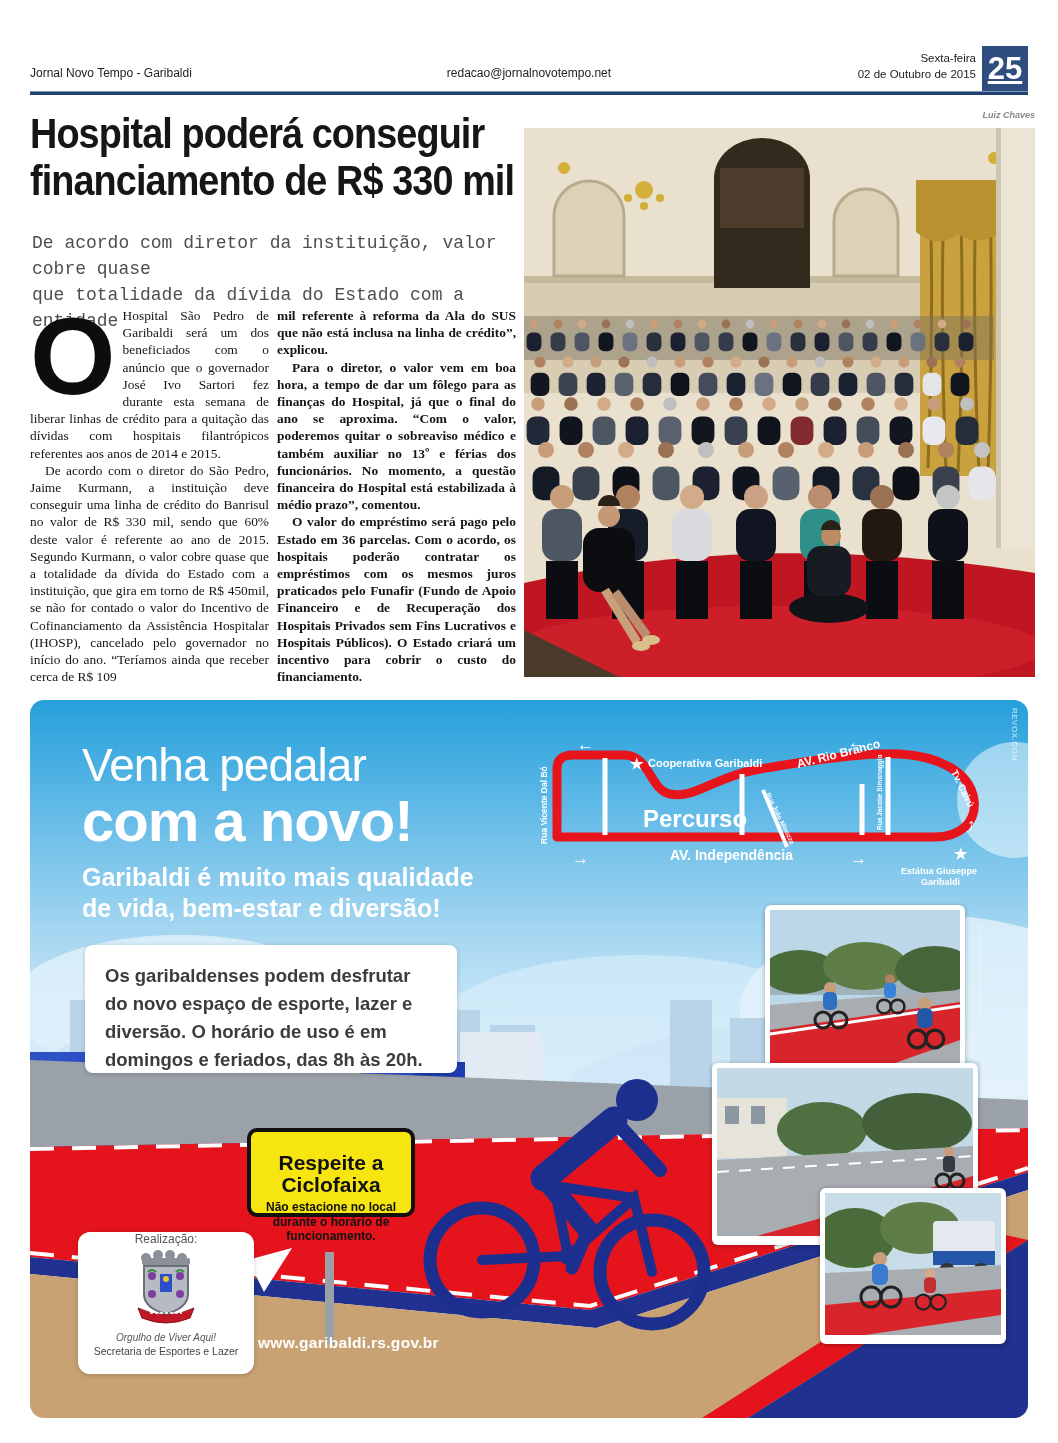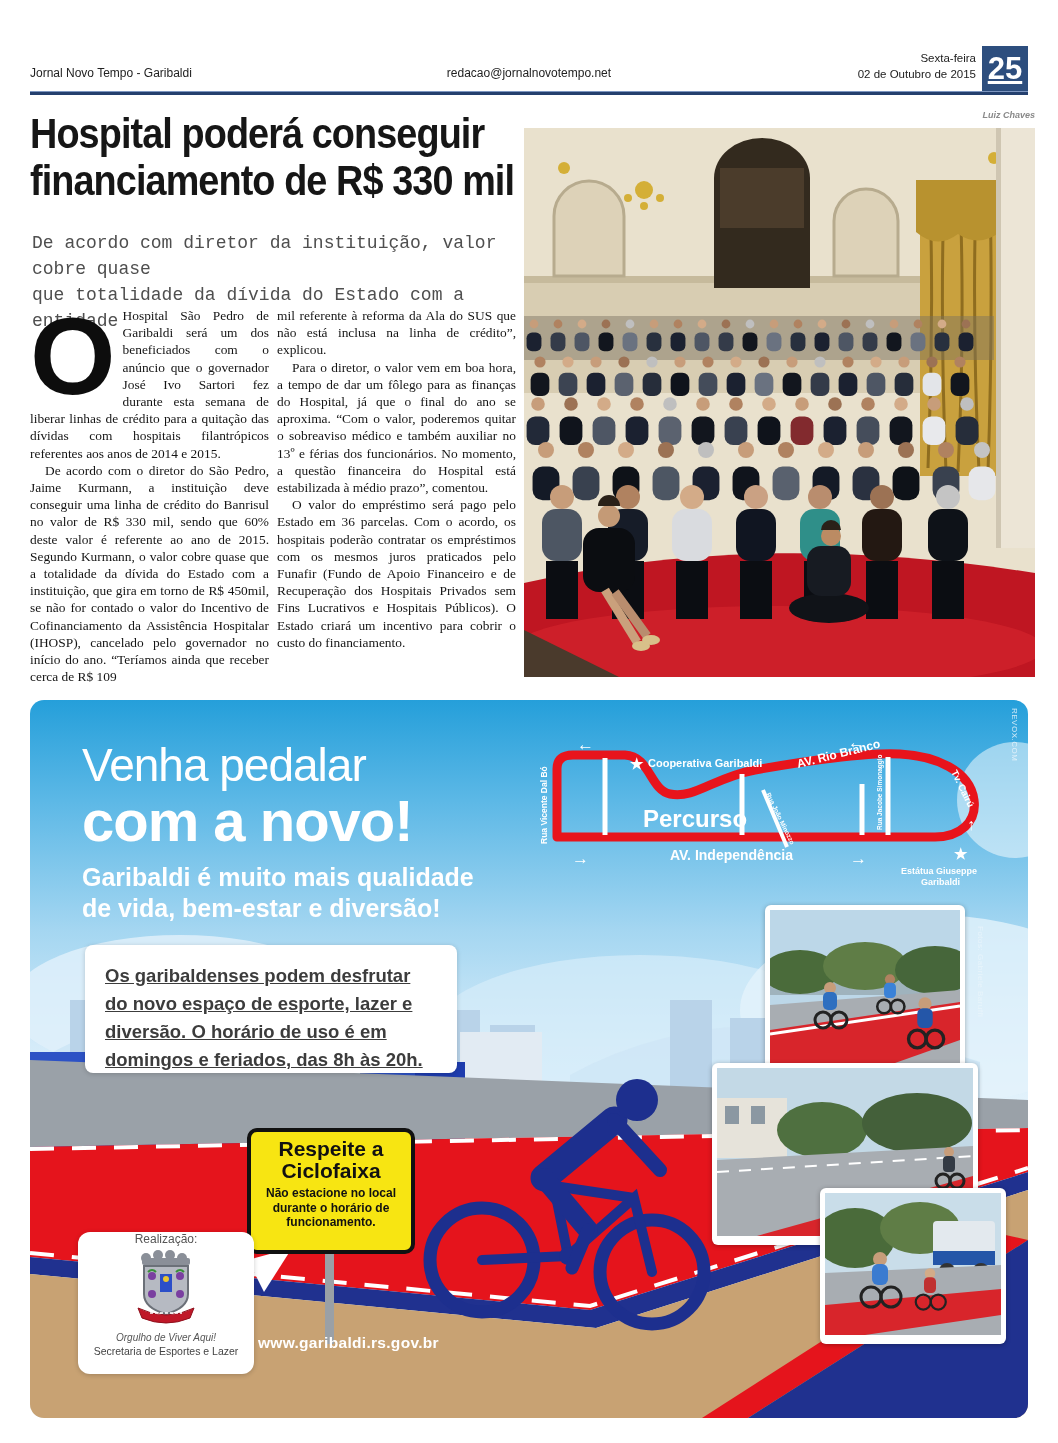--- a/index.html
+++ b/index.html
@@ -27,23 +27,23 @@
            font-size:110px;line-height:.8;margin:5px 7px 0 0;color:#0d0d0d;}
   
   .ad{left:30px;top:700px;width:998px;height:718px;border-radius:14px;overflow:hidden;
       background:linear-gradient(180deg,#259fda 0%,#5cb8e6 14%,#a4d6f1 32%,#d4ebf9 48%,#e9f5fc 60%,#dff0fa 100%);}
   .ad-headline{left:52px;top:40px;color:#fff;z-index:5;}
   .ad-h1{font-size:46px;font-weight:normal;line-height:50px;letter-spacing:-1px;}
   .ad-h2{font-size:58px;font-weight:bold;line-height:62px;letter-spacing:-1px;}
   .ad-sub{margin-top:10px;font-size:25px;font-weight:bold;line-height:31px;}
   .info-box{left:55px;top:245px;width:372px;height:128px;background:#fff;border-radius:8px;
             padding:17px 20px;box-sizing:border-box;z-index:6;
-            font-size:18.5px;font-weight:bold;line-height:28px;color:#3c3c3c;box-shadow:0 1px 5px rgba(0,0,0,.18);text-decoration:underline;}
-  .sign{left:217px;top:428px;width:168px;height:126px;background:#f7e512;border:4px solid #111;
-        border-radius:10px;box-sizing:border-box;z-index:7;text-align:center;padding-top:6px;}
+            font-size:18.5px;font-weight:bold;line-height:28px;color:#3c3c3c;box-shadow:0 1px 5px rgba(0,0,0,.18);}
+  .sign{left:217px;top:428px;width:168px;height:89px;background:#f7e512;border:4px solid #111;
+        border-radius:10px;box-sizing:border-box;z-index:7;text-align:center;padding-top:20px;}
   .sign-title{font-size:21px;font-weight:bold;line-height:22px;color:#111;}
   .sign-text{margin-top:4px;font-size:12px;font-weight:bold;line-height:14.5px;color:#111;padding:0 8px;}
   .sign-post{left:295px;top:552px;width:9px;height:92px;background:#9aa0a6;z-index:6;}
   .logo-card{left:48px;top:532px;width:176px;height:142px;background:#fff;border-radius:12px;z-index:7;
              text-align:center;box-shadow:0 1px 5px rgba(0,0,0,.2);box-sizing:border-box;}
   .realiza{font-size:12px;color:#555;}
   .motto{font-size:10px;font-style:italic;color:#555;margin-top:4px;}
   .secretaria{font-size:10.5px;color:#444;margin-top:2px;}
   .website{left:228px;top:634px;color:#fff;font-weight:bold;font-size:15.5px;letter-spacing:.3px;z-index:7;}
   .ad-photo{background:#fff;padding:5px;border-radius:6px;box-shadow:0 1px 5px rgba(0,0,0,.3);z-index:6;}
@@ -71,21 +71,21 @@
   <div class="abs subtitle">
     <div>De acordo com diretor da instituição, valor cobre quase</div>
     <div>que totalidade da dívida do Estado com a entidade</div>
   </div>
   <div class="abs photo-credit">Luiz Chaves</div>
 
   <div class="abs body-col" style="left:30px;">
     <p class="noindent"><span class="dropcap">O</span><span>Hospital São Pedro de Garibaldi será um dos beneficiados com o anúncio que o governador José Ivo Sartori fez durante esta semana de liberar linhas de crédito para a quitação das dívidas com hospitais filantrópicos referentes aos anos de 2014 e 2015.</span></p>
     <p>De acordo com o diretor do São Pedro, Jaime Kurmann, a instituição deve conseguir uma linha de crédito do Banrisul no valor de R$ 330 mil, sendo que 60% deste valor é referente ao ano de 2015. Segundo Kurmann, o valor cobre quase que a totalidade da dívida do Estado com a instituição, que gira em torno de R$ 450mil, se não for contado o valor do Incentivo de Cofinanciamento da Assistência Hospitalar (IHOSP), cancelado pelo governador no início do ano. “Teríamos ainda que receber cerca de R$ 109</p>
   </div>
-  <div class="abs body-col" style="left:277px;">
+  <div class="abs body-col" style="left:277px;font-weight:bold;">
     <p class="noindent">mil referente à reforma da Ala do SUS que não está inclusa na linha de crédito”, explicou.</p>
     <p>Para o diretor, o valor vem em boa hora, a tempo de dar um fôlego para as finanças do Hospital, já que o final do ano se aproxima. “Com o valor, poderemos quitar o sobreaviso médico e também auxiliar no 13º e férias dos funcionários. No momento, a questão financeira do Hospital está estabilizada à médio prazo”, comentou.</p>
     <p>O valor do empréstimo será pago pelo Estado em 36 parcelas. Com o acordo, os hospitais poderão contratar os empréstimos com os mesmos juros praticados pelo Funafir (Fundo de Apoio Financeiro e de Recuperação dos Hospitais Privados sem Fins Lucrativos e Hospitais Públicos). O Estado criará um incentivo para cobrir o custo do financiamento.</p>
   </div>
 
   <svg class="abs" style="left:524px;top:128px;" width="511" height="549" viewBox="0 0 511 549">
     <rect width="511" height="549" fill="#e9e1cd"></rect>
     <rect y="150" width="511" height="115" fill="#d8cdb2"></rect>
     <rect y="148" width="511" height="7" fill="#c6ba9c"></rect>
 

